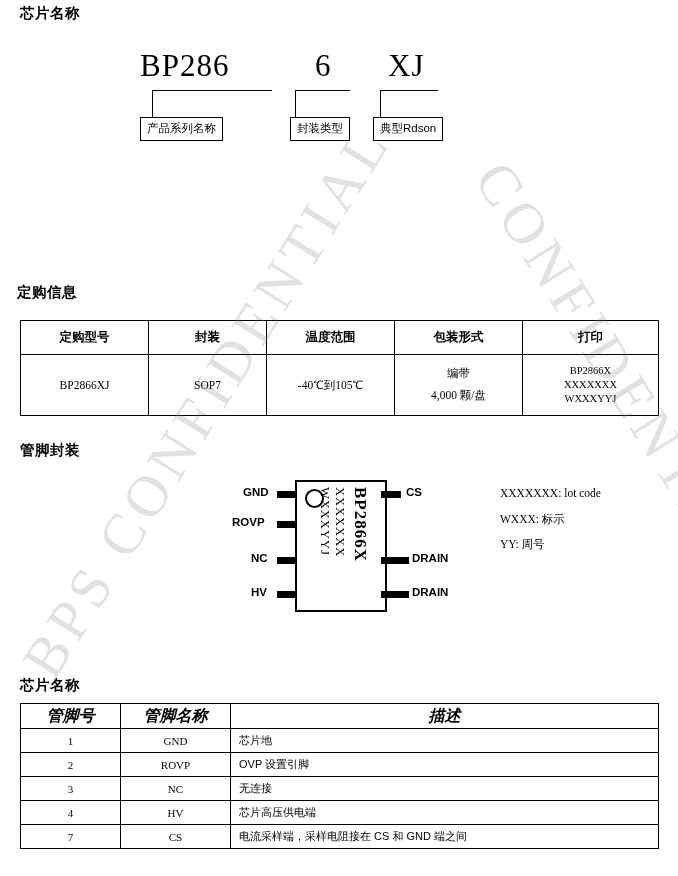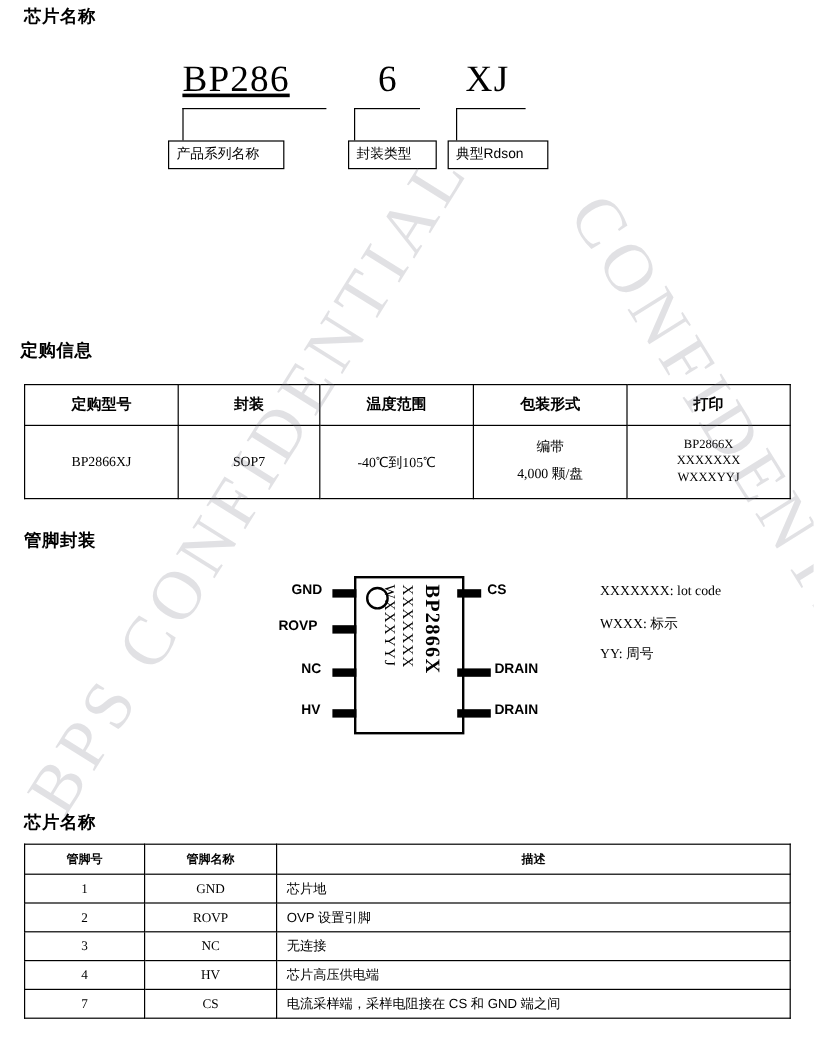--- a/index.html
+++ b/index.html
@@ -63,39 +63,39 @@
   }
   
   .pn-wrap { position: absolute; left: 140px; top: 48px; width: 420px; }
   .pn-row { position: relative; height: 44px; }
   .pn-main {
     position: absolute;
     font-family: "Liberation Serif", serif;
     font-size: 31px;
     letter-spacing: 1px;
   }
-  .pn-series { left: 12px; top: 0; text-decoration: underline; }
+  .pn-series { left: 0; top: 0; }
   .pn-pkg { left: 175px; top: 0; }
   .pn-rds { left: 248px; top: 0; }
   .underline {
     position: absolute;
     border-top: 1px solid #000;
     height: 0;
   }
   .leader {
     position: absolute;
     border-left: 1px solid #000;
     width: 0;
   }
   .labelbox {
     position: absolute;
     border: 1px solid #000;
     font-family: "Liberation Sans", sans-serif;
     font-size: 11.5px;
-    padding: 3px 20px 4px 6px;
+    padding: 3px 6px 4px 6px;
     background: #fff;
     white-space: nowrap;
     text-align: center;
   }
   
   table.grid {
     border-collapse: collapse;
     table-layout: fixed;
   }
   table.grid th, table.grid td {
@@ -203,23 +203,24 @@
     left: 0;
   }
   
   #pin-table {
     position: absolute;
     left: 20px;
     top: 703px;
     width: 638px;
   }
   #pin-table th {
-    font-size: 10px;
+    font-size: 16px;
     font-weight: bold;
     height: 22px;
+    font-style: italic;
   }
   #pin-table td {
     font-size: 11px;
     height: 21px;
     font-family: "Liberation Serif", serif;
   }
   #pin-table td.desc {
     text-align: left;
     padding-left: 8px;
     font-family: "Liberation Sans", sans-serif;

